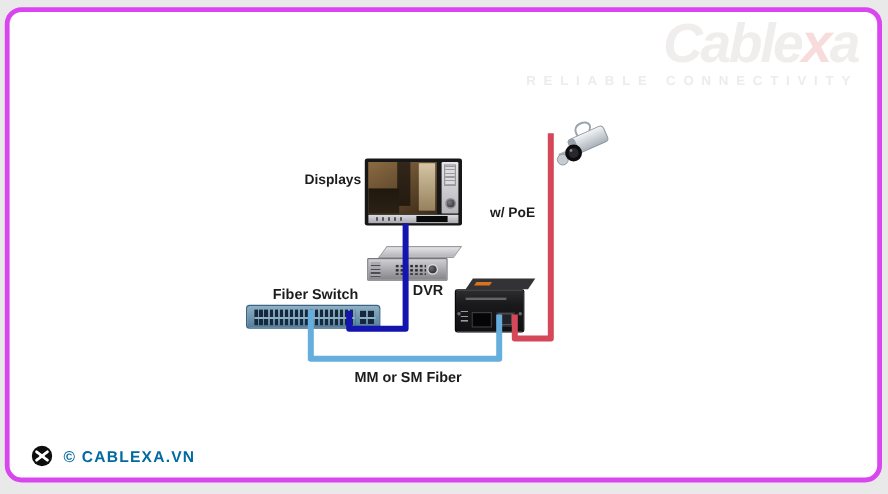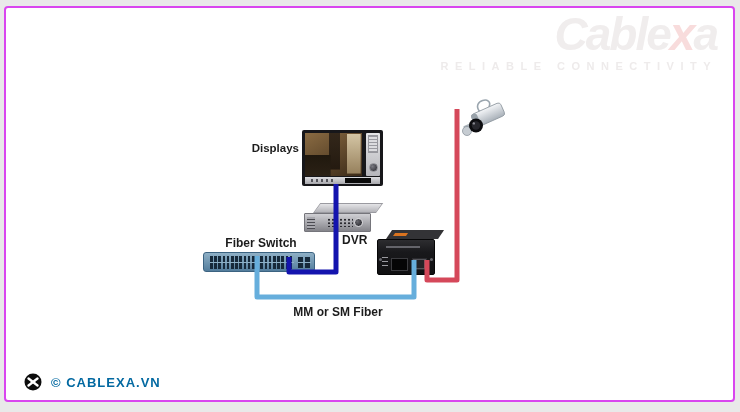--- a/index.html
+++ b/index.html
@@ -6,22 +6,22 @@
   html,body { width:740px; height:412px; }
   body {
     background:#e9e9e9;
     font-family:"Liberation Sans", sans-serif;
     position:relative;
     overflow:hidden;
   }
   .card {
     position:absolute; left:4px; top:6px; width:731px; height:396px;
     background:#ffffff;
-    border:2px solid #d946ef;
-    border-radius:4px;
+    border:4px solid #d946ef;
+    border-radius:14px;
   }
 
   
   .logo-block { position:absolute; top:2px; right:16px; text-align:right; }
   .logo-text {
     font-style:italic; font-weight:800; font-size:46px; line-height:1.05;
     letter-spacing:-2px; color:#f0eded; white-space:nowrap;
   }
   .logo-text .accent { color:#f8dcdc; }
   .logo-tagline {
@@ -240,20 +240,21 @@
       <circle cx="15.8" cy="25.4" r="1.2" fill="#8a8a92"></circle>
     </svg>
   </div>
 
   <div class="dlabel lbl-video">
     <div>Displays</div>
   </div>
   <div class="dlabel lbl-dvr">DVR</div>
   <div class="dlabel lbl-switch">Fiber Switch</div>
   <div class="dlabel lbl-utp">
+    <div>w/ PoE</div>
   </div>
   <div class="dlabel lbl-fiber">MM or SM Fiber</div>
 
   <div class="footer">
     <svg width="18" height="18" viewBox="0 0 18 18">
       <circle cx="9" cy="9" r="8.5" fill="#0d0d0d"></circle>
       <path d="M4.5,5.5 L13.5,12.5" stroke="#ffffff" stroke-width="2.4" stroke-linecap="round"></path>
       <path d="M13.5,5.5 L4.5,12.5" stroke="#ffffff" stroke-width="2.4" stroke-linecap="round"></path>
       <path d="M2.5,9 L6,9" stroke="#0d0d0d" stroke-width="2.2"></path>
       <path d="M12,9 L15.5,9" stroke="#0d0d0d" stroke-width="2.2"></path>

